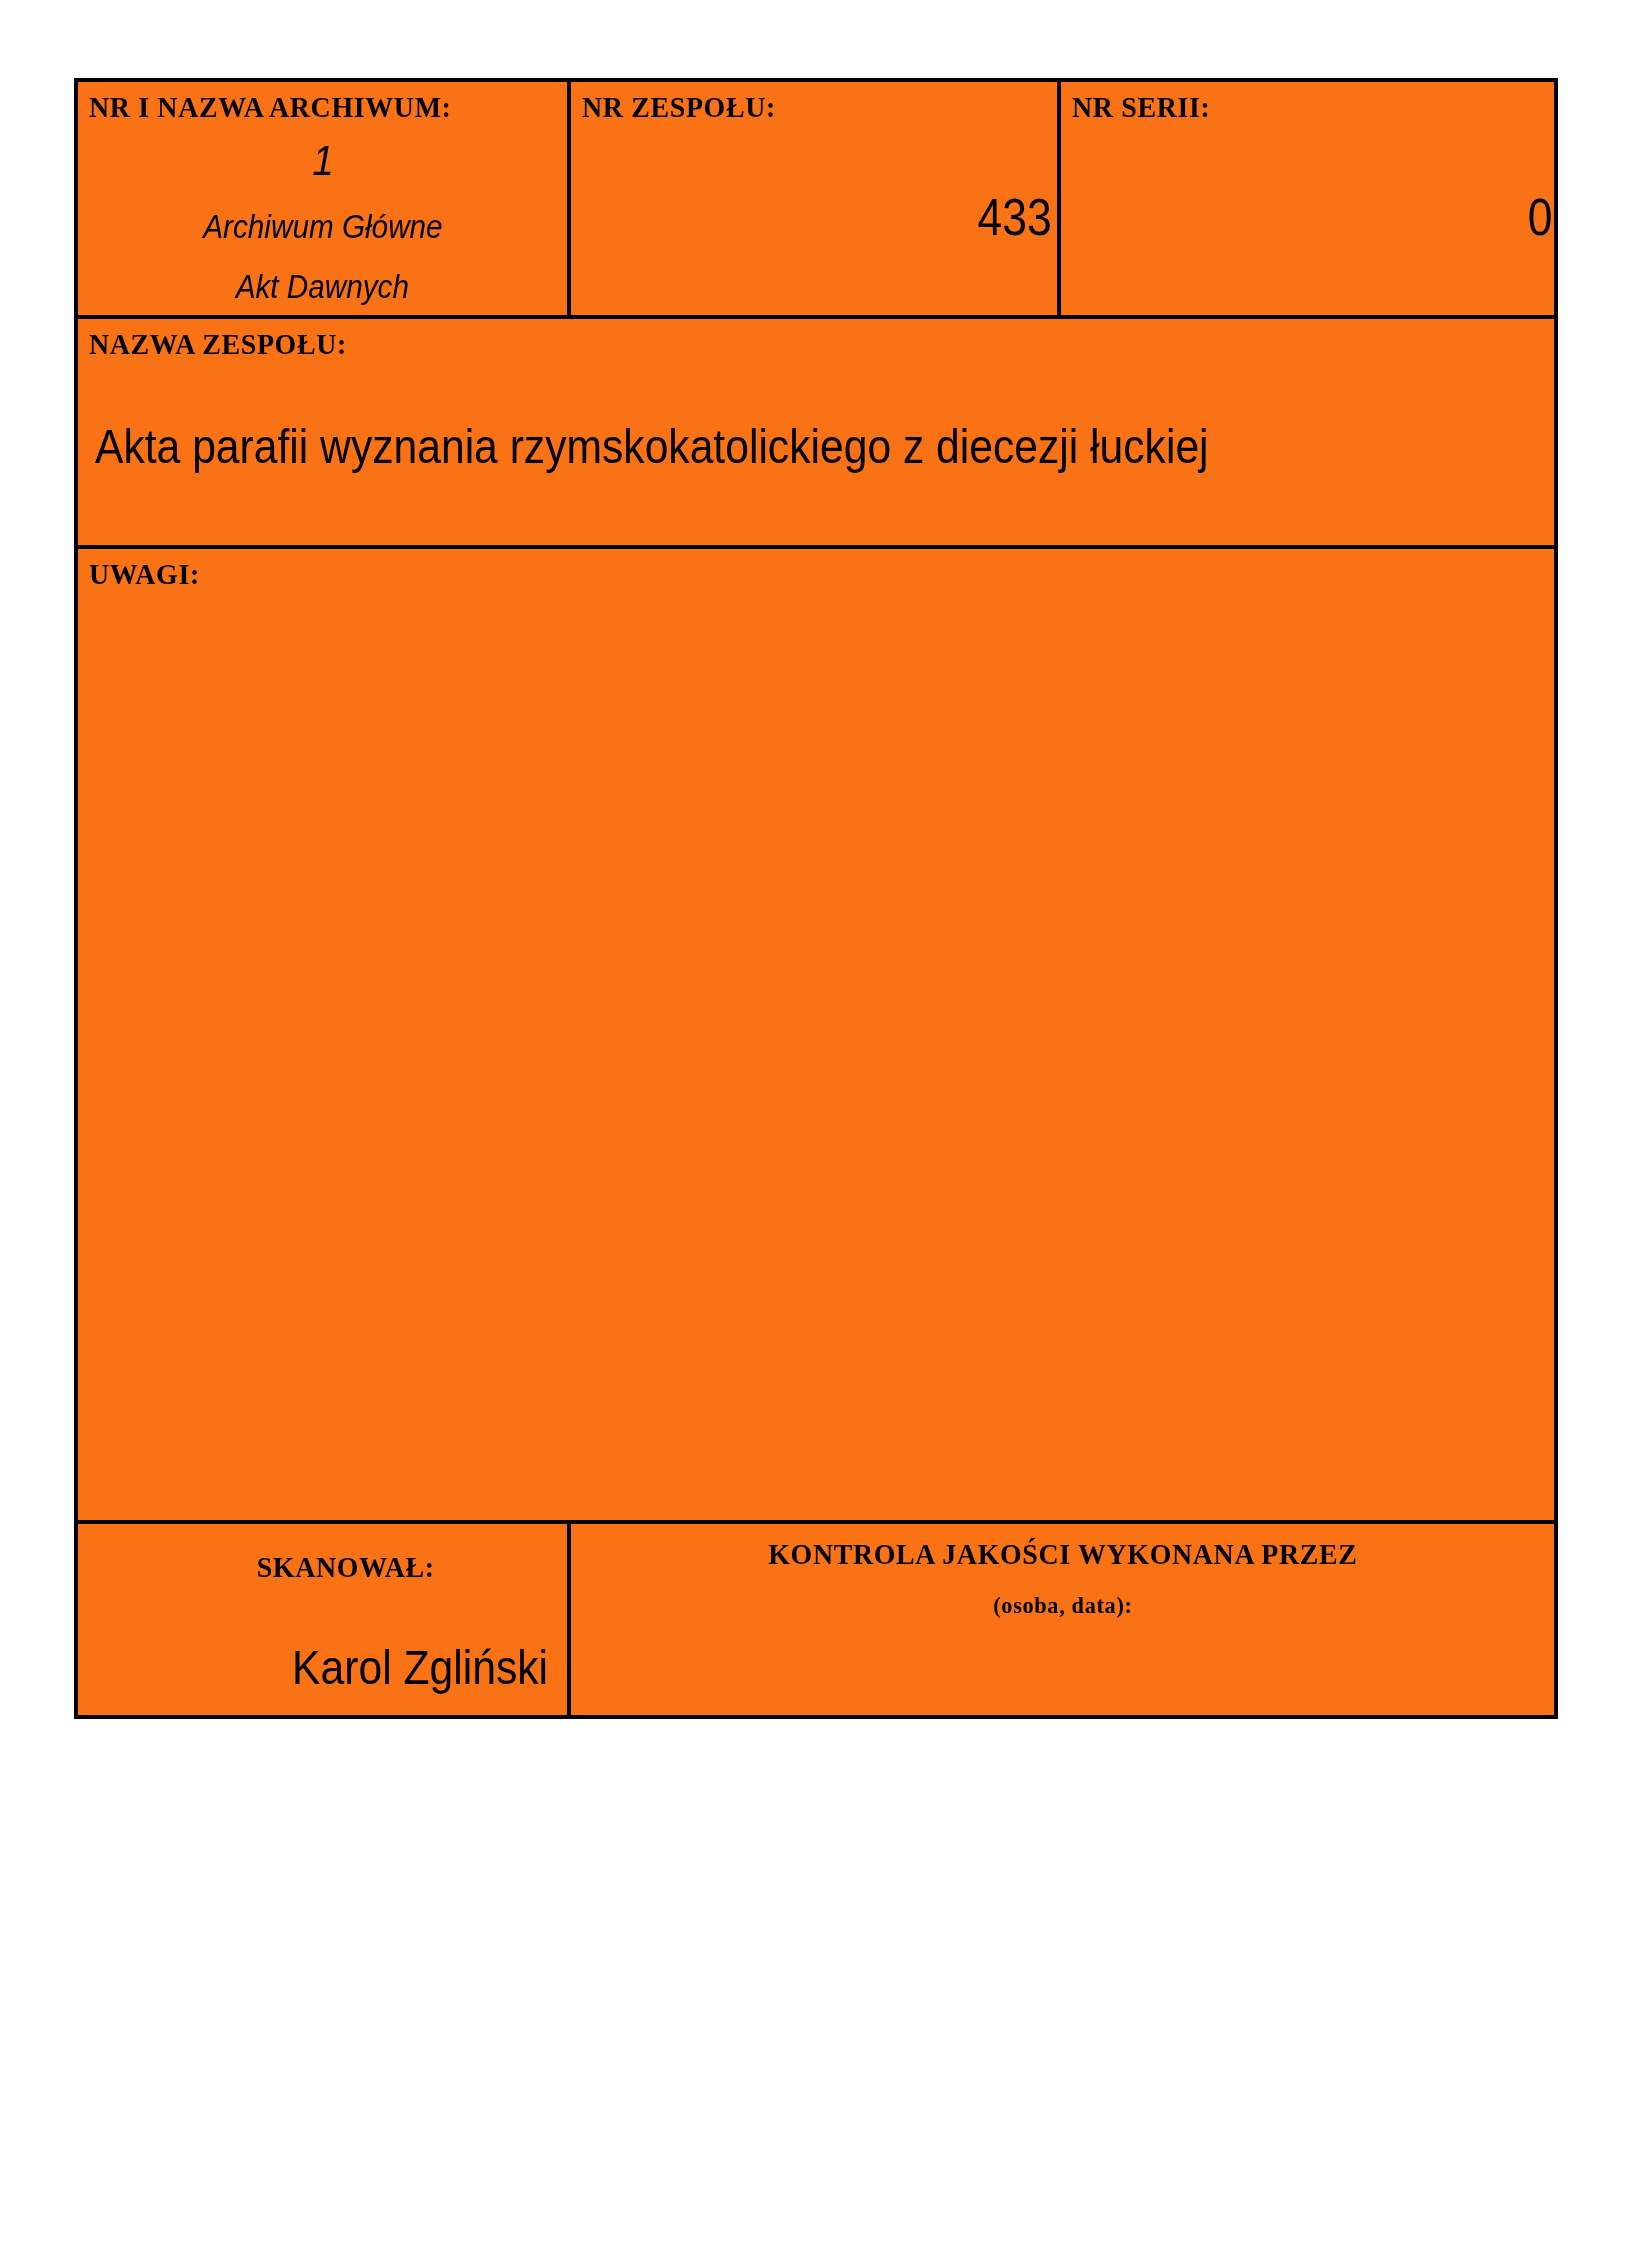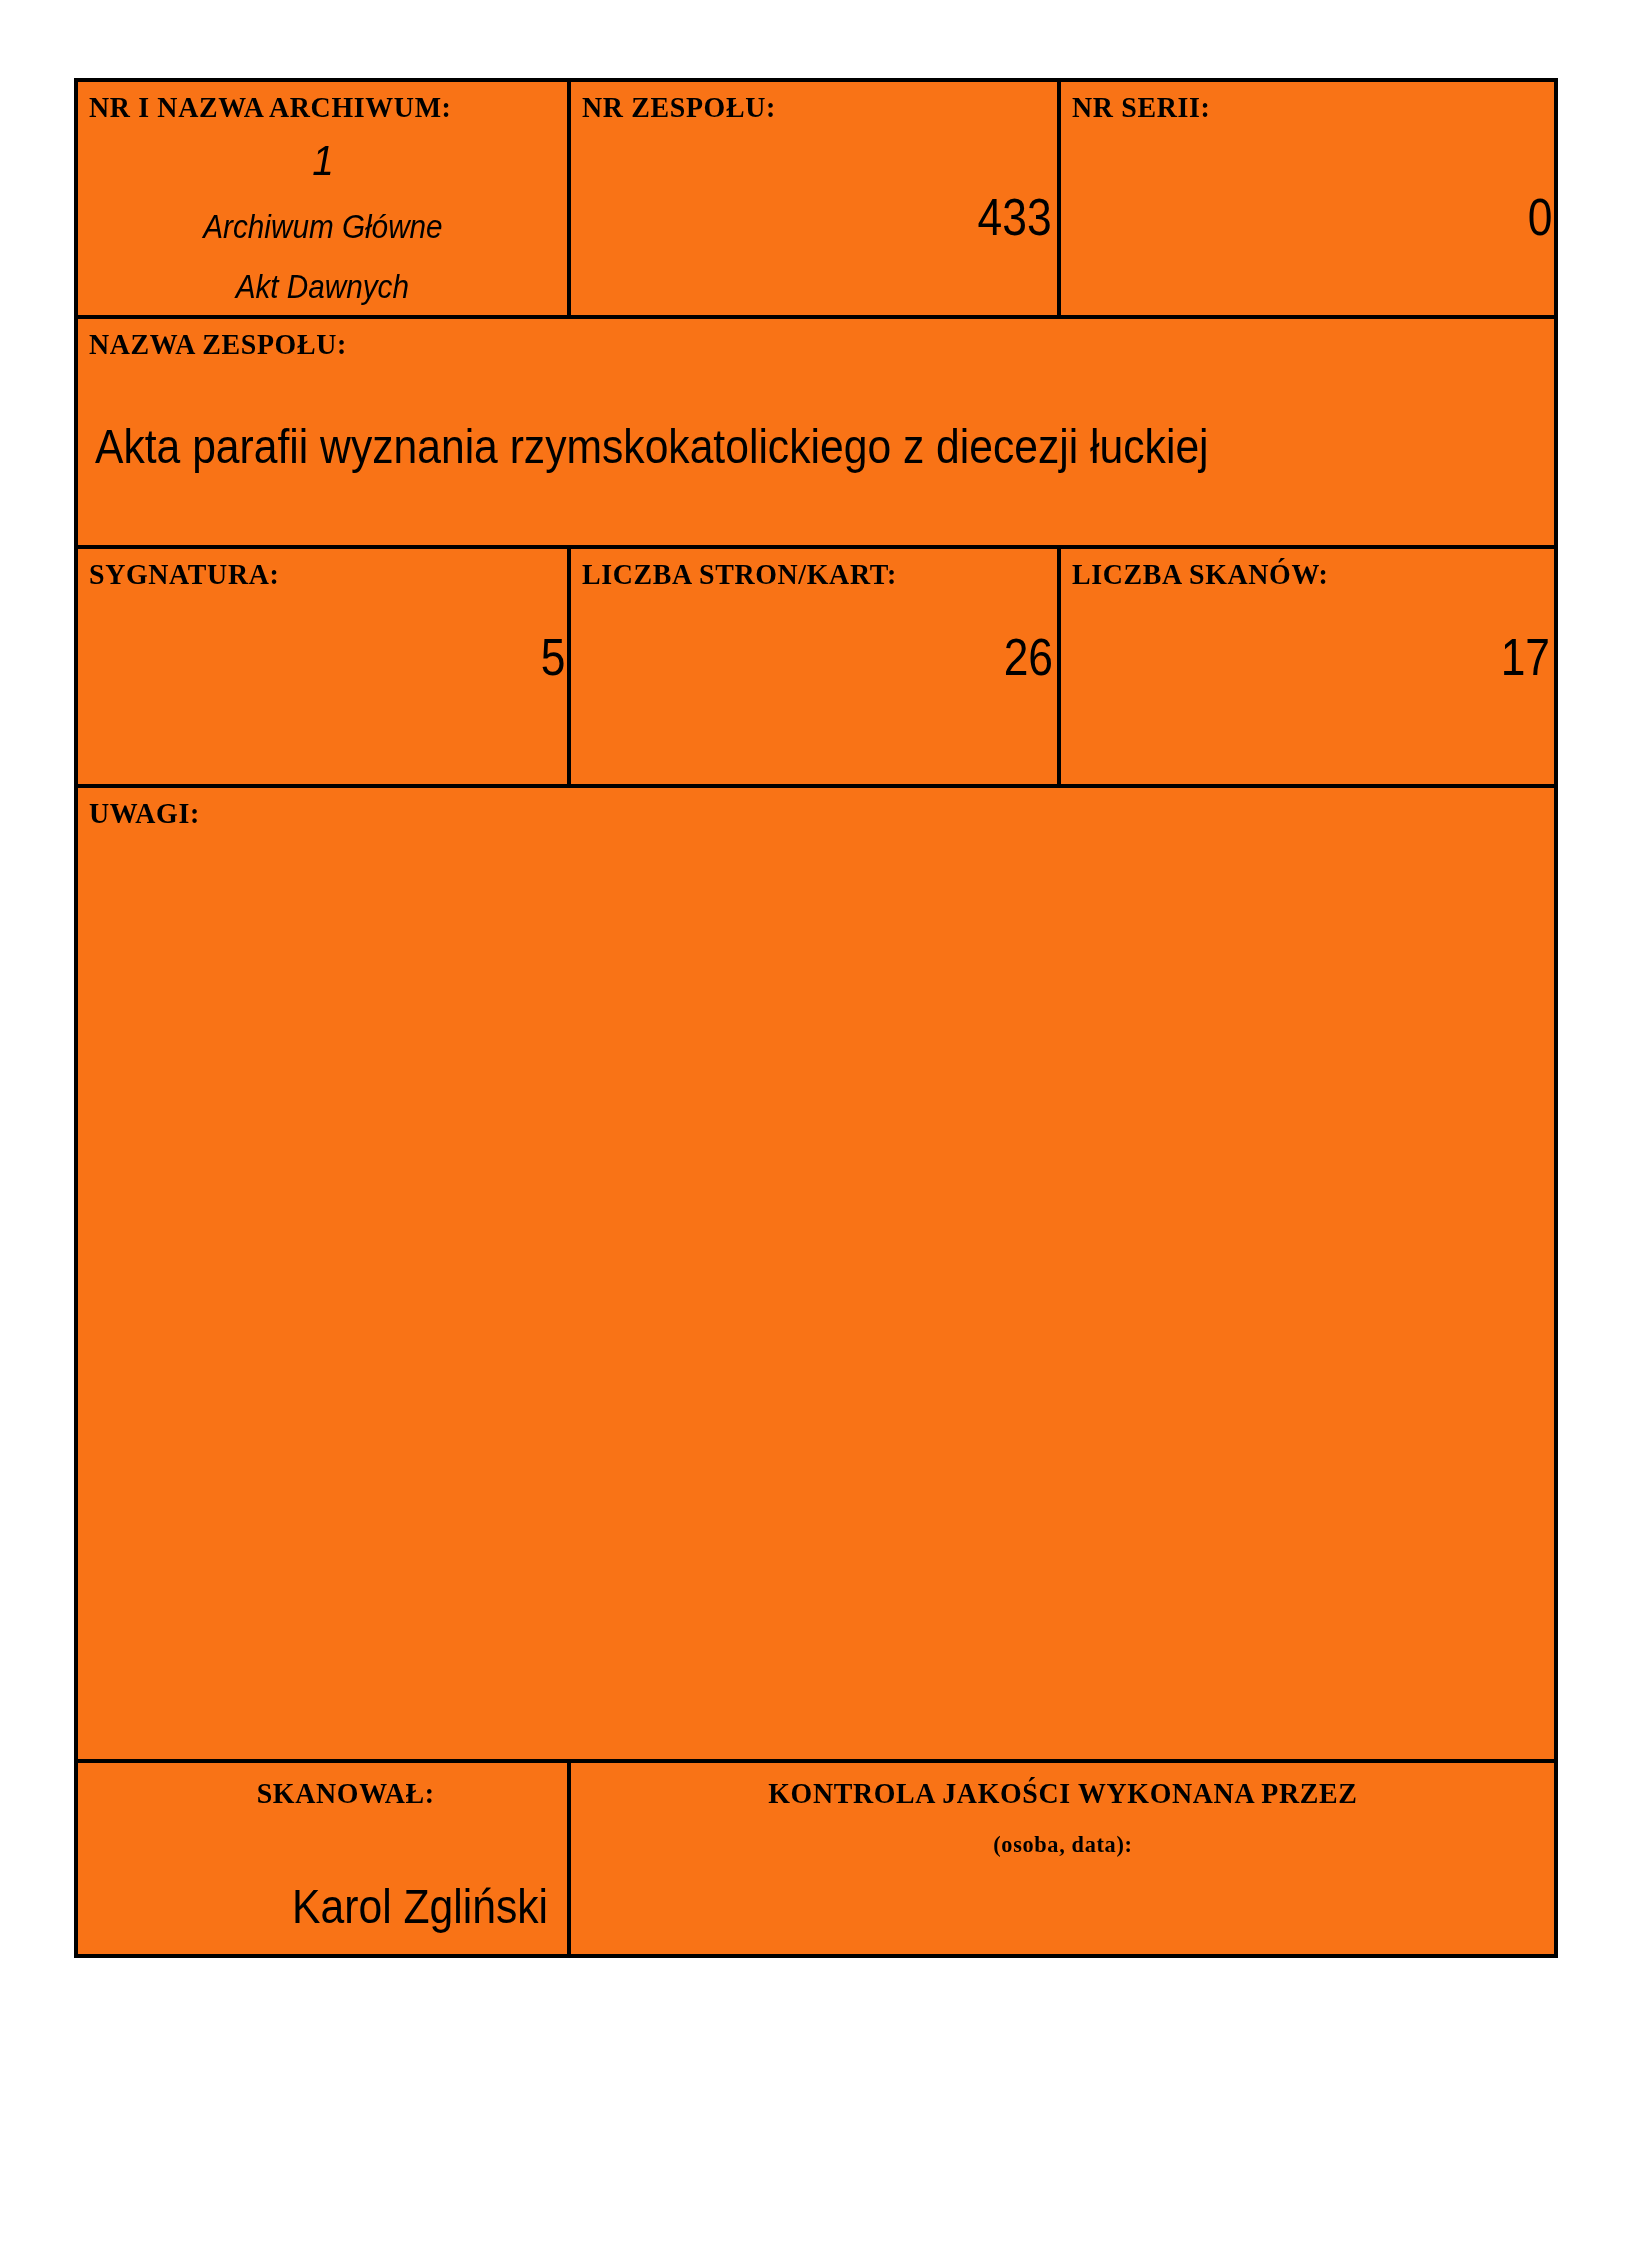--- a/index.html
+++ b/index.html
@@ -77,46 +77,32 @@
       </td>
     </tr>
 
     <tr class="r2">
       <td colspan="3">
         <div class="lbl"><span>NAZWA ZESPOŁU:</span></div>
         <div class="vl val-md" style="left:17px; top:56%;text-align:right;"><span class="cx">Akta parafii wyznania rzymskokatolickiego z diecezji łuckiej</span></div>
       </td>
     </tr>
 
-    <tr class="r3">
-      <td>
-        <div class="lbl"><span>SYGNATURA:</span></div>
-        <div class="vc num-lg" style="top:46%;"><span class="cx">5</span></div>
-      </td>
-      <td>
-        <div class="lbl"><span>LICZBA STRON/KART:</span></div>
-        <div class="vc num-lg" style="top:46%;"><span class="cx">26</span></div>
-      </td>
-      <td>
-        <div class="lbl"><span>LICZBA SKANÓW:</span></div>
-        <div class="vc num-lg" style="top:46%;"><span class="cx">17</span></div>
-      </td>
-    </tr>
 
 
     <tr class="r5">
       <td colspan="3">
         <div class="lbl"><span>UWAGI:</span></div>
         <div class="vl val-md" style="left:17px; top:50%;"><span class="cx"></span></div>
       </td>
     </tr>
 
     <tr class="r6">
       <td>
-        <div class="lbl center" style="top:13px;margin-left:46px;"><span>SKANOWAŁ:</span></div>
+        <div class="lbl center" style="top:26px;margin-left:46px;"><span>SKANOWAŁ:</span></div>
         <div class="vc val-md" style="top:68%;margin-top:13px;"><span class="cx">Karol Zgliński</span></div>
       </td>
       <td colspan="2">
         <div class="lbl center" style="top:13px;"><span>KONTROLA JAKOŚCI WYKONANA PRZEZ</span></div>
         <div class="qc-sub"><span>(osoba, data):</span></div>
         <div class="vc val-md" style="top:70%;"><span class="cx"></span></div>
       </td>
     </tr>
 
   </tbody>

